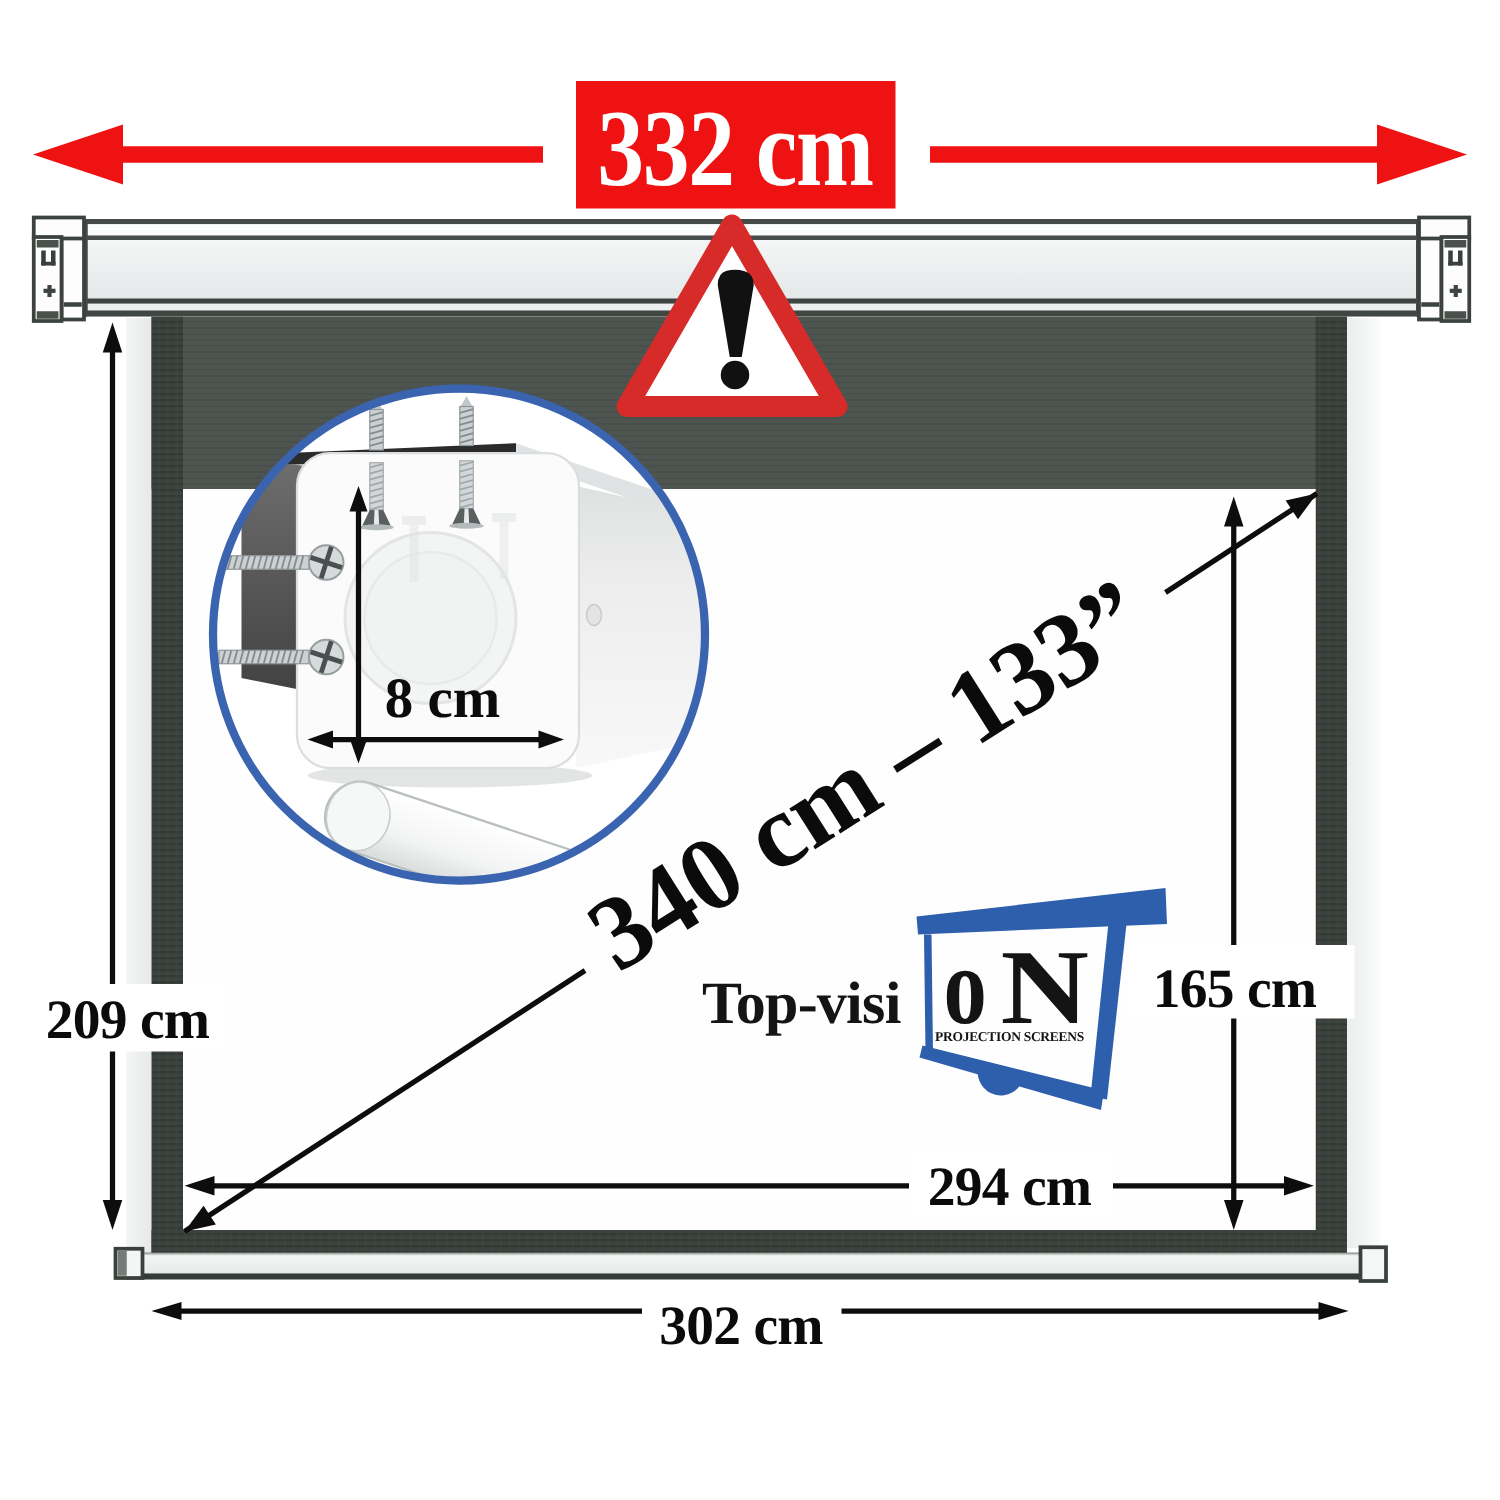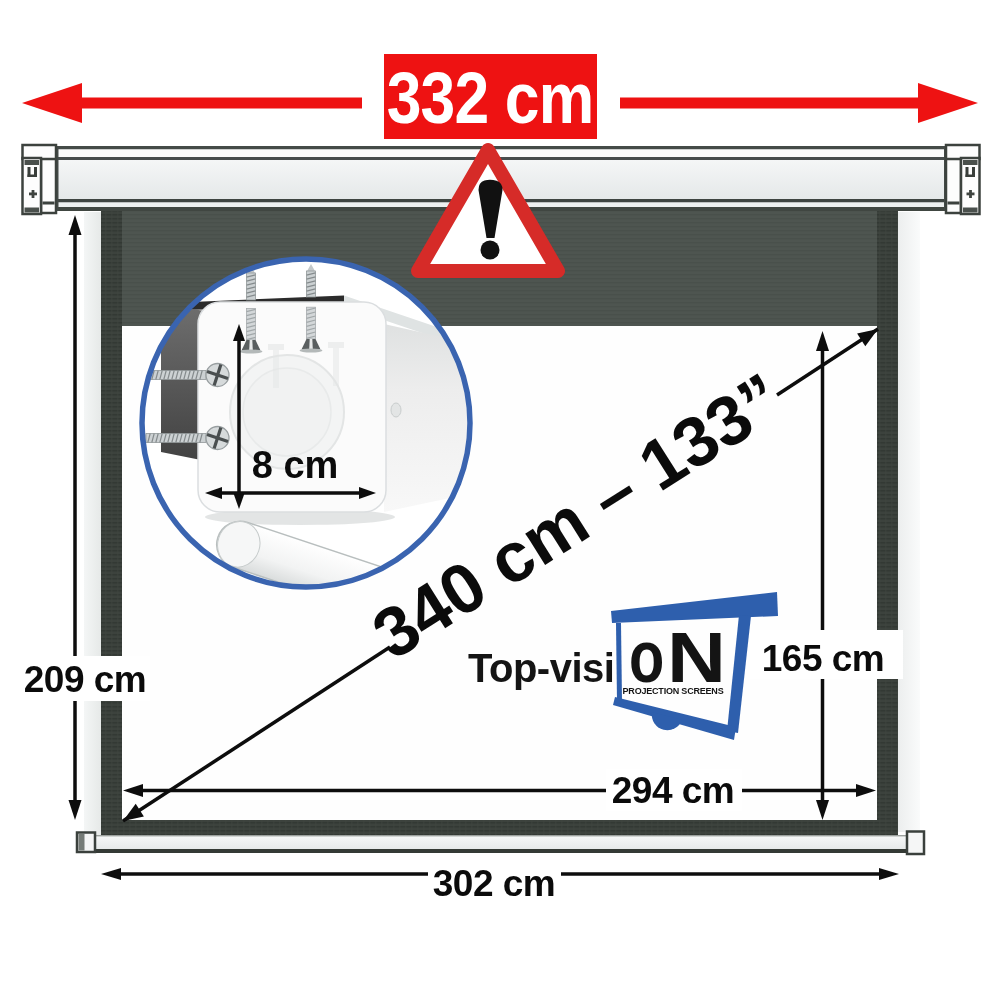--- a/index.html
+++ b/index.html
@@ -1,17 +1,17 @@
 <!DOCTYPE html>
 <html><head>
 <meta charset="utf-8">
 <style>
 html,body{margin:0;padding:0;background:#ffffff;}
 #page{position:relative;width:1000px;height:1000px;background:#ec4899;overflow:hidden;
-font-family:Liberation Sans, sans-serif;}
+font-family:Liberation Serif, serif;}
 svg{display:block;}
 </style>
 </head>
 <body>
 <div id="page">
 <svg width="1000" height="1000" viewBox="0 0 1000 1000">
 <defs>
   <linearGradient id="barGrad" x1="0" y1="0" x2="0" y2="1">
     <stop offset="0" stop-color="#fafbfb"></stop>
           <stop offset="1" stop-color="#e0e4e5"></stop>

